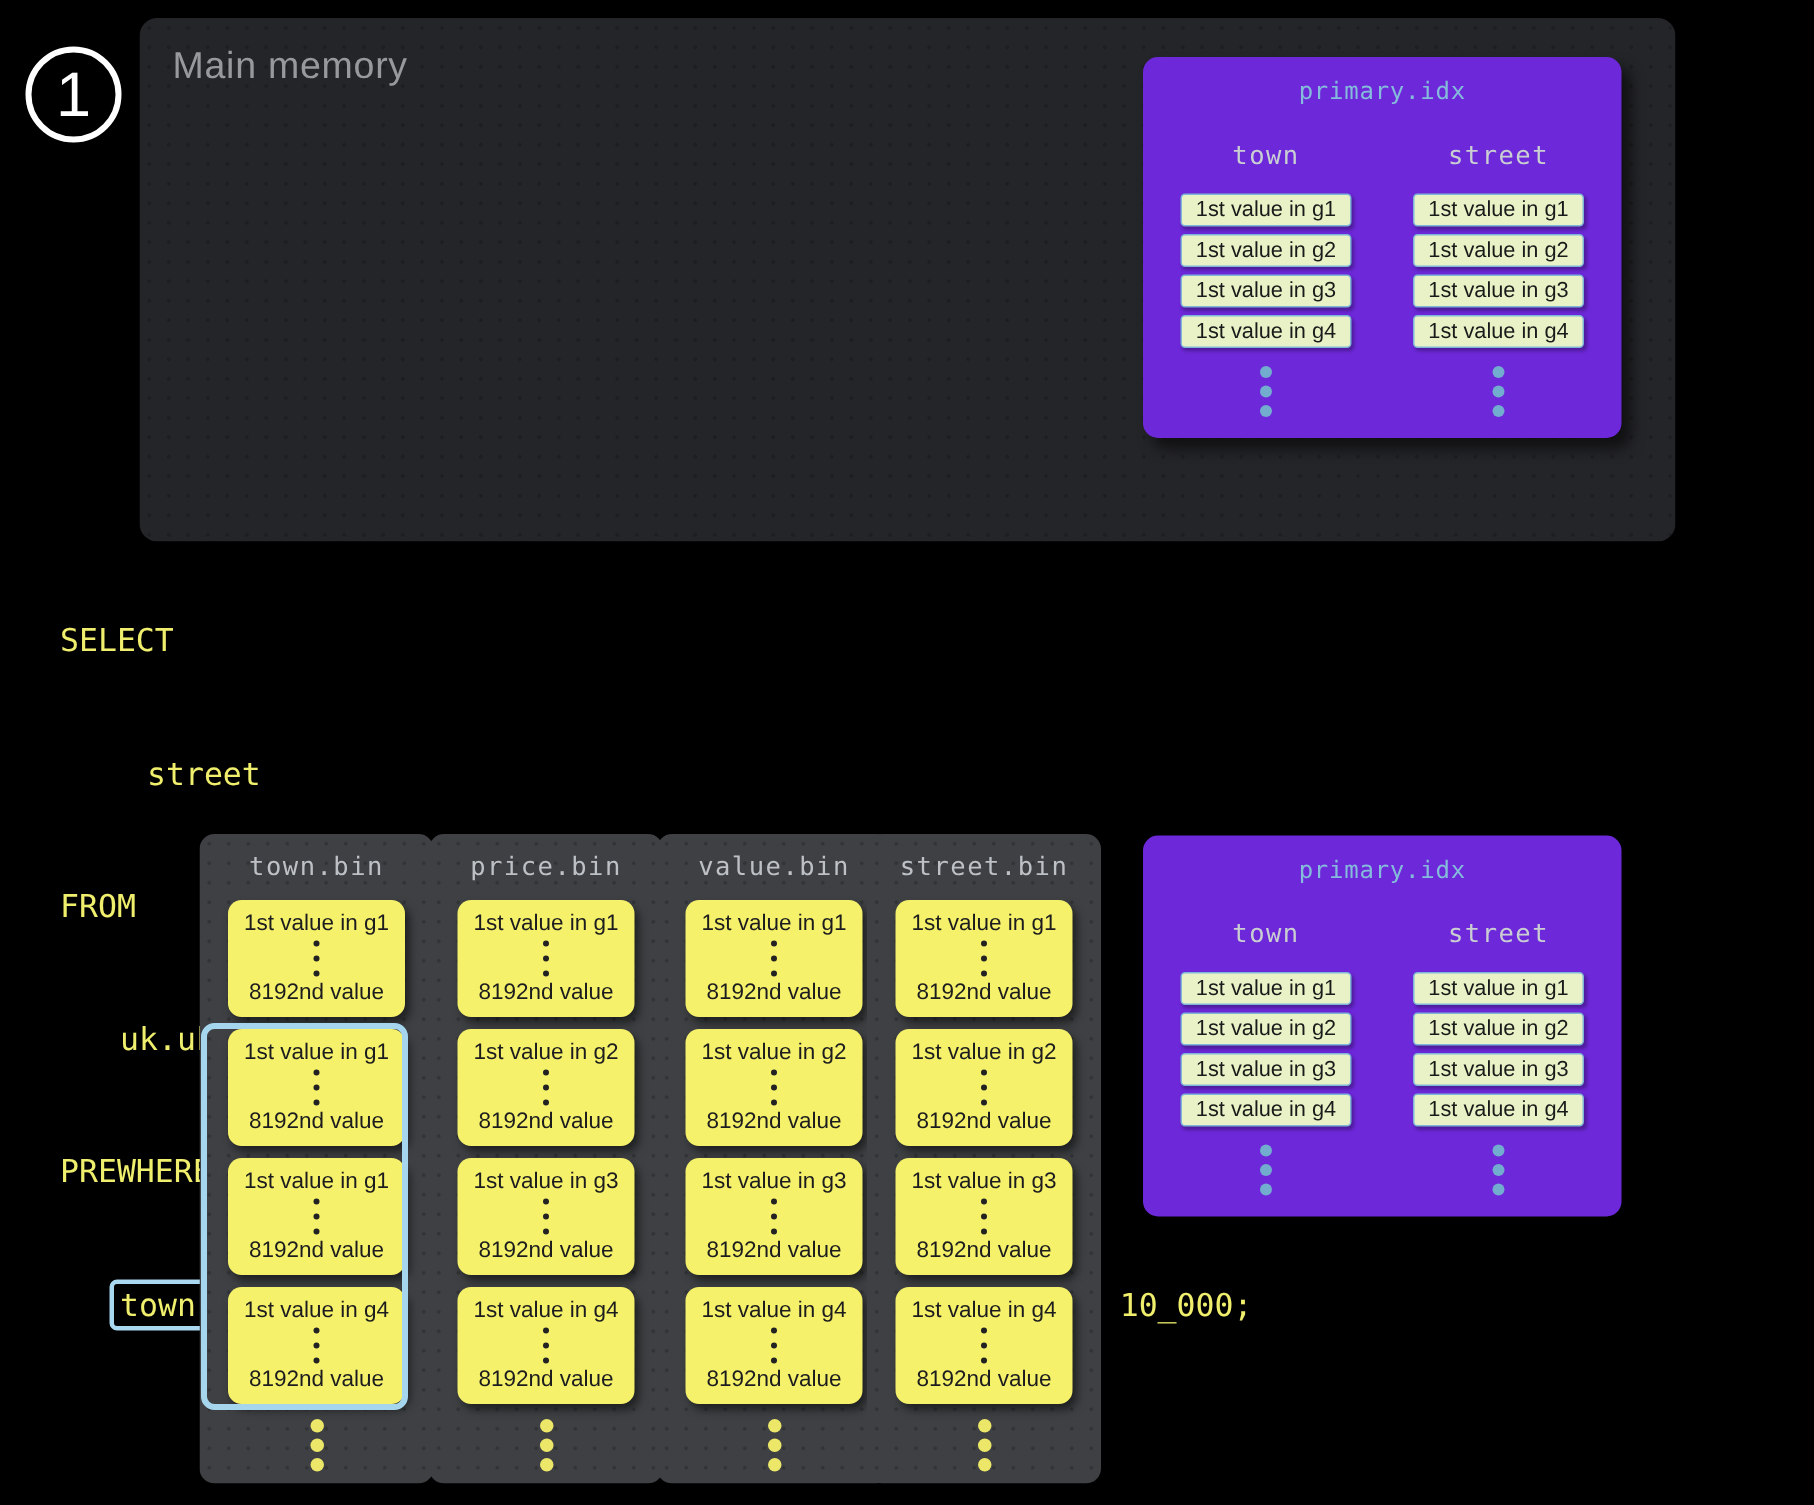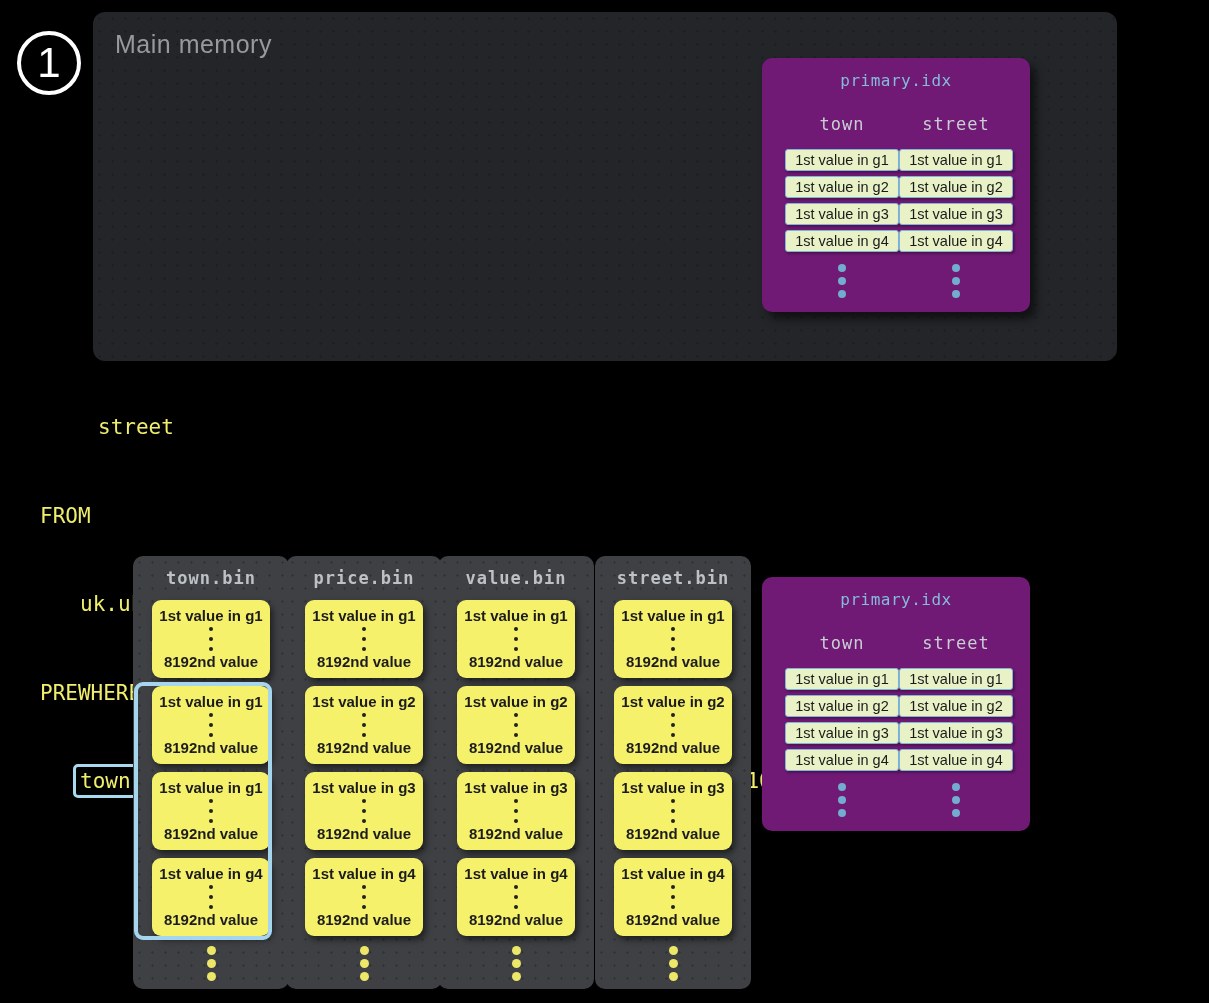--- a/index.html
+++ b/index.html
@@ -26,24 +26,23 @@
     background-size:13px 13px;
     text-align:right;
   }
   .mm-label {
     position:absolute; left:22px; top:18px;
     font-size:25px; color:#97999c; letter-spacing:0.5px;
   }
 
   
   .pidx {
-    position:absolute; width:268px; height:254px;
-    background:#701a75; border-radius:10px;
+    position:absolute; width:319px; height:254px;
+    background:#6d28d9; border-radius:10px;
     box-shadow:6px 7px 9px rgba(0,0,0,0.55);
-    margin-top:20px;
   }
   .pidx-top    { left:762px; top:38px; }
   .pidx-bottom { left:762px; top:557px; }
   .pidx-title {
     padding-top:14px; text-align:center;
     font-size:16px; line-height:18px; color:#85bbdb; letter-spacing:0.5px;
   }
   .pidx-cols { display:flex; justify-content:space-between; padding:0 23px; margin-top:24px; }
   .pcol { width:118px; display:flex; flex-direction:column; align-items:center; }
   .pcol-header {
@@ -74,26 +73,25 @@
     border:3px solid #aad8f0; border-radius:5px;
     padding:2px 4px; margin-left:-7px; margin-right:2px;
   }
 
   
   .bin {
     position:absolute; top:556px; width:156px; height:433px;
     background:#3e4043; border-radius:10px;
     background-image: radial-gradient(rgba(0,0,0,0.20) 1px, transparent 1.4px);
     background-size:13px 13px;
-    font-weight:bold;
   }
   .bin-town   { left:133px; }
   .bin-date   { left:286px; }
   .bin-price  { left:438px; }
-  .bin-street { left:595px; }
+  .bin-street { left:578px; }
   .bin-title {
     padding-top:13px; text-align:center;
     font-size:17px; line-height:19px; color:#bdc1c6; letter-spacing:1px;
   }
   .bin-blocks { margin-top:12px; display:flex; flex-direction:column; align-items:center; }
   .gblock {
     width:118px; height:78px; margin-bottom:8px;
     background:#f5f16b; border-radius:9px;
     box-shadow:3px 4px 6px rgba(0,0,0,0.5);
     box-sizing:border-box; padding:7px 0 8px;
@@ -144,20 +142,21 @@
       <div class="bluedots">
           <i class="bdot"></i>
           <i class="bdot"></i>
           <i class="bdot"></i>
         </div>
     </div>
   </div>
 </div>
 
 <div class="sql">
+  <div class="sql-line">SELECT</div>
   <div class="sql-line ind-select">street</div>
   <div class="sql-line">FROM</div>
   <div class="sql-line ind-from">uk.uk_price_paid_simple</div>
   <div class="sql-line">PREWHERE</div>
   <div class="sql-line ind-where"><span class="hl-box">town = 'LONDON'</span><span> AND date &gt; '2024-12-31' AND price &lt; 10_000;</span></div>
 </div>
 
 <div class="bin bin-town">
   <div class="bin-title mono">town.bin</div>
   <div class="bin-blocks">

